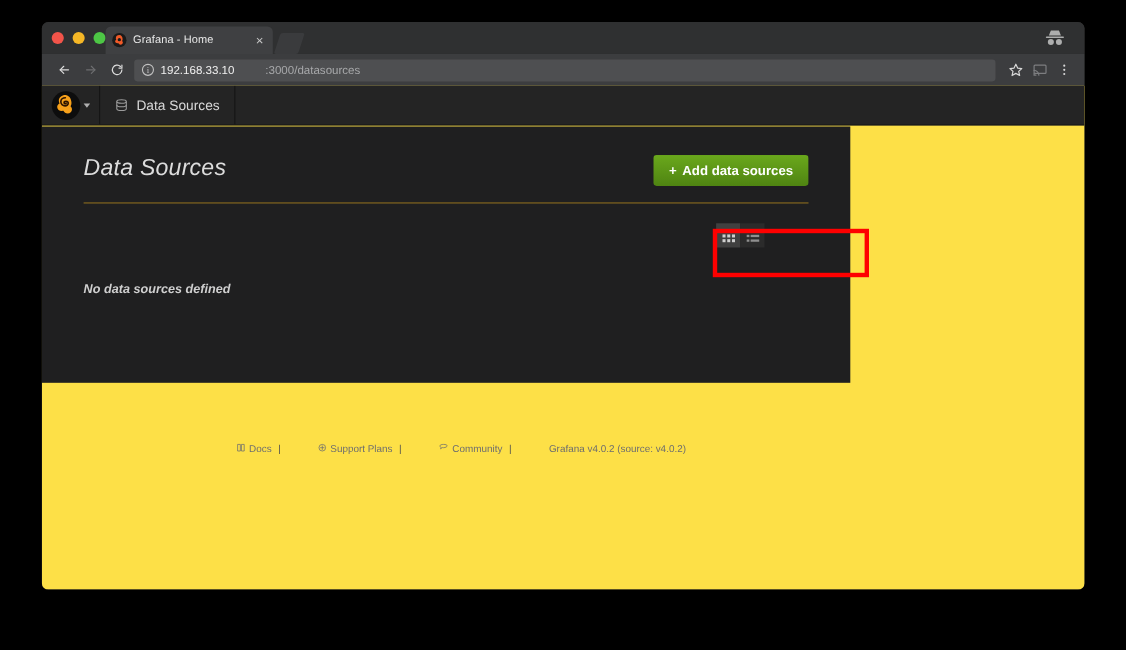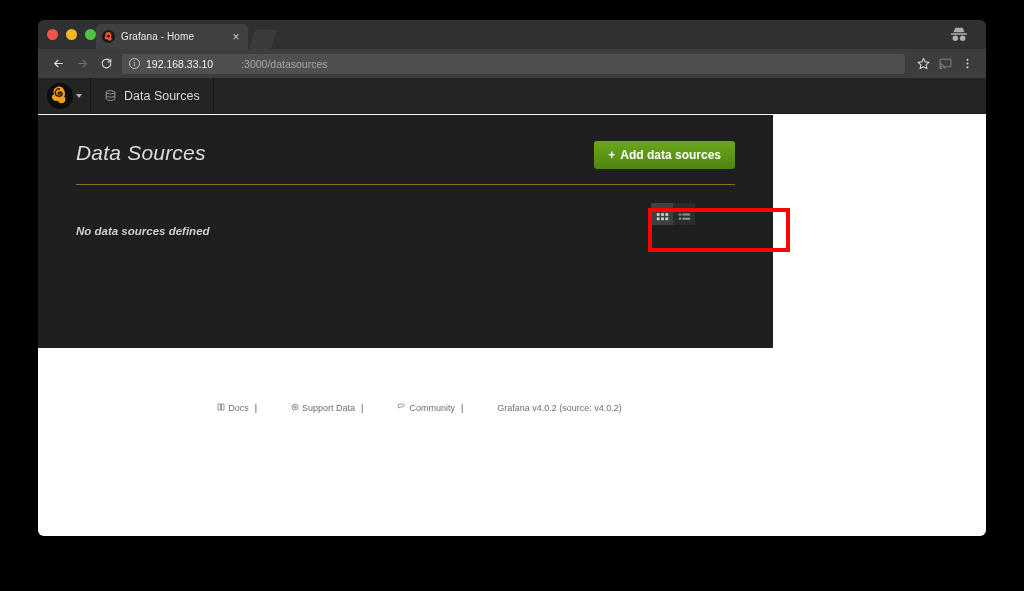--- a/index.html
+++ b/index.html
@@ -132,21 +132,21 @@
     width: 22px; height: 22px;
     display: flex; align-items: center; justify-content: center;
     color: #d0d0d0;
     flex: 0 0 22px;
   }
   .tb-icon.faded { color: #7d7e80; }
 
   
   .page {
     flex: 1;
-    background: #ffffff;
+    background: #fde047;
     position: relative;
     overflow: hidden;
   }
 
   .grafana-navbar {
     height: 36px;
     background: #242424;
     display: flex;
     align-items: stretch;
     border-bottom: 1px solid #1b1b1b;
@@ -231,20 +231,21 @@
   }
   .vt-btn {
     width: 22px; height: 22px;
     display: flex; align-items: center; justify-content: center;
     cursor: pointer;
   }
   .vt-btn.active { background: #404040; }
   .vt-btn.inactive { background: #2b2b2b; }
 
   .empty-msg {
+    margin-top: 32px;
     font-size: 11.5px;
     font-style: italic;
     color: #cfcfcf;
     font-weight: bold;
   }
 
   .footer {
     position: absolute;
     left: 0; top: 325px;
     width: 735px;
@@ -429,21 +430,21 @@
         <span>Docs</span>
       </a>
       <span class="sep">|</span>
       <a href="#">
         <span>
           <svg width="8" height="8" viewBox="0 0 16 16" fill="none" stroke="#6e6e6e" stroke-width="1.4">
             <circle cx="8" cy="8" r="6"></circle>
               <path d="M8 4v8M4 8h8"></path>
           </svg>
         </span>
-        <span>Support Data</span>
+        <span>Support Plans</span>
       </a>
       <span class="sep">|</span>
       <a href="#">
         <span>
           <svg width="9" height="8" viewBox="0 0 18 16" fill="none" stroke="#6e6e6e" stroke-width="1.4">
             <path d="M2 4.5C2 3 4.8 2 8.5 2s6.5 1 6.5 2.5-2.8 3.5-6.5 3.5c-.8 0-1.6-.1-2.3-.2L3 10l.8-2.2C2.7 7.1 2 5.9 2 4.5z"></path>
           </svg>
         </span>
         <span>Community</span>
       </a>

